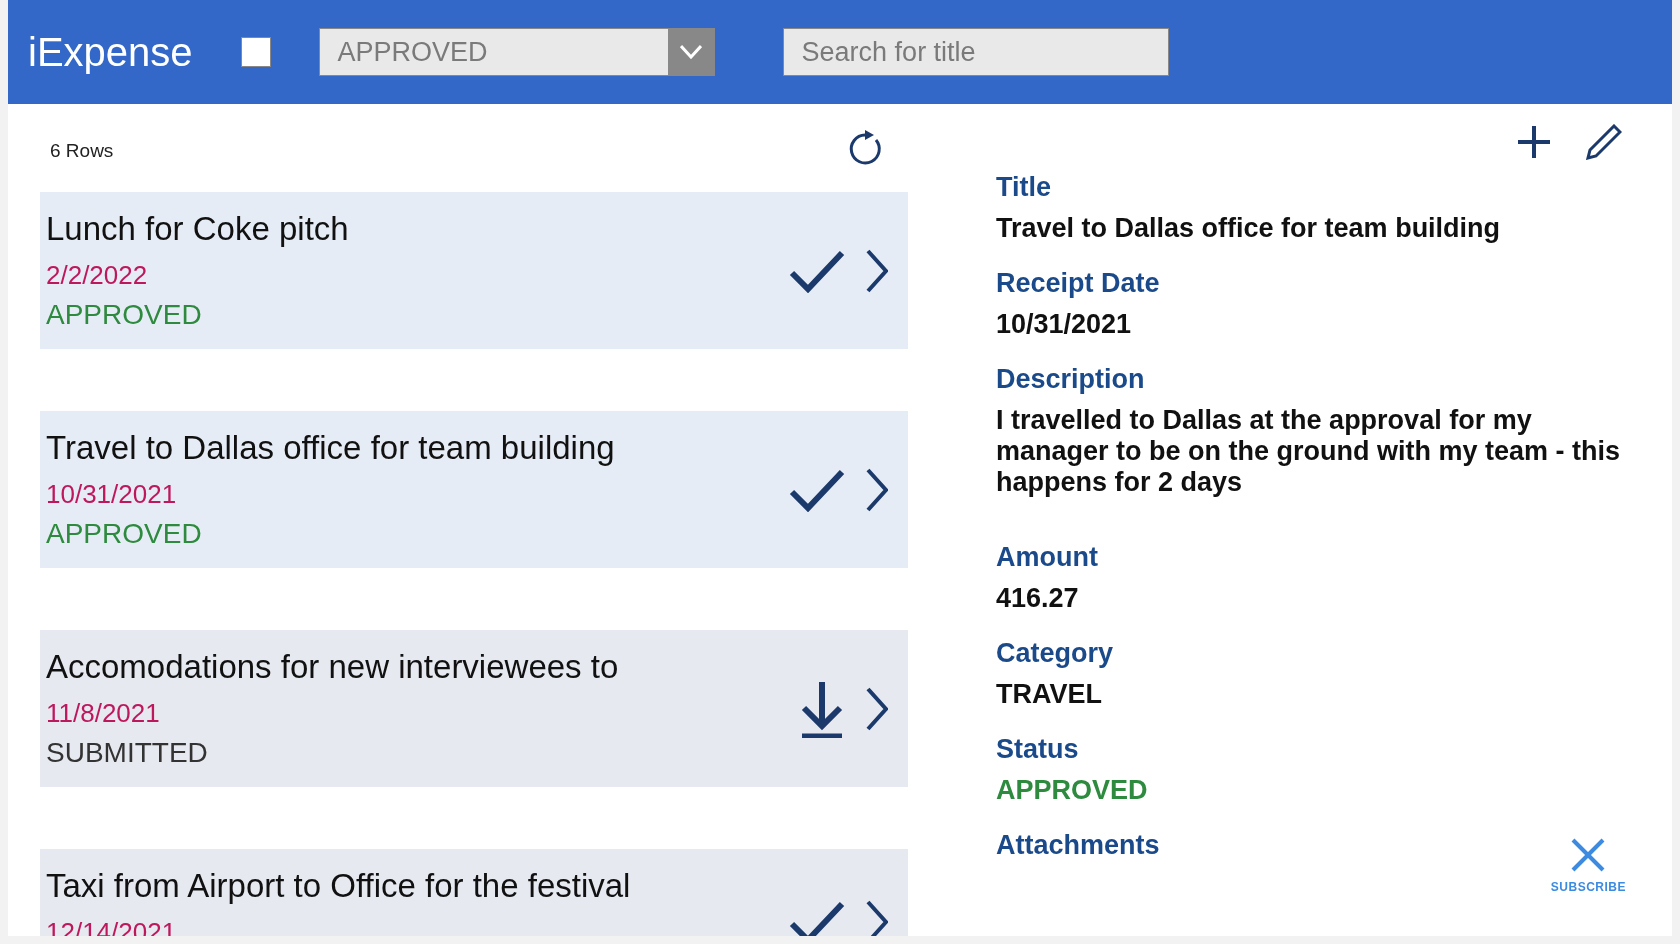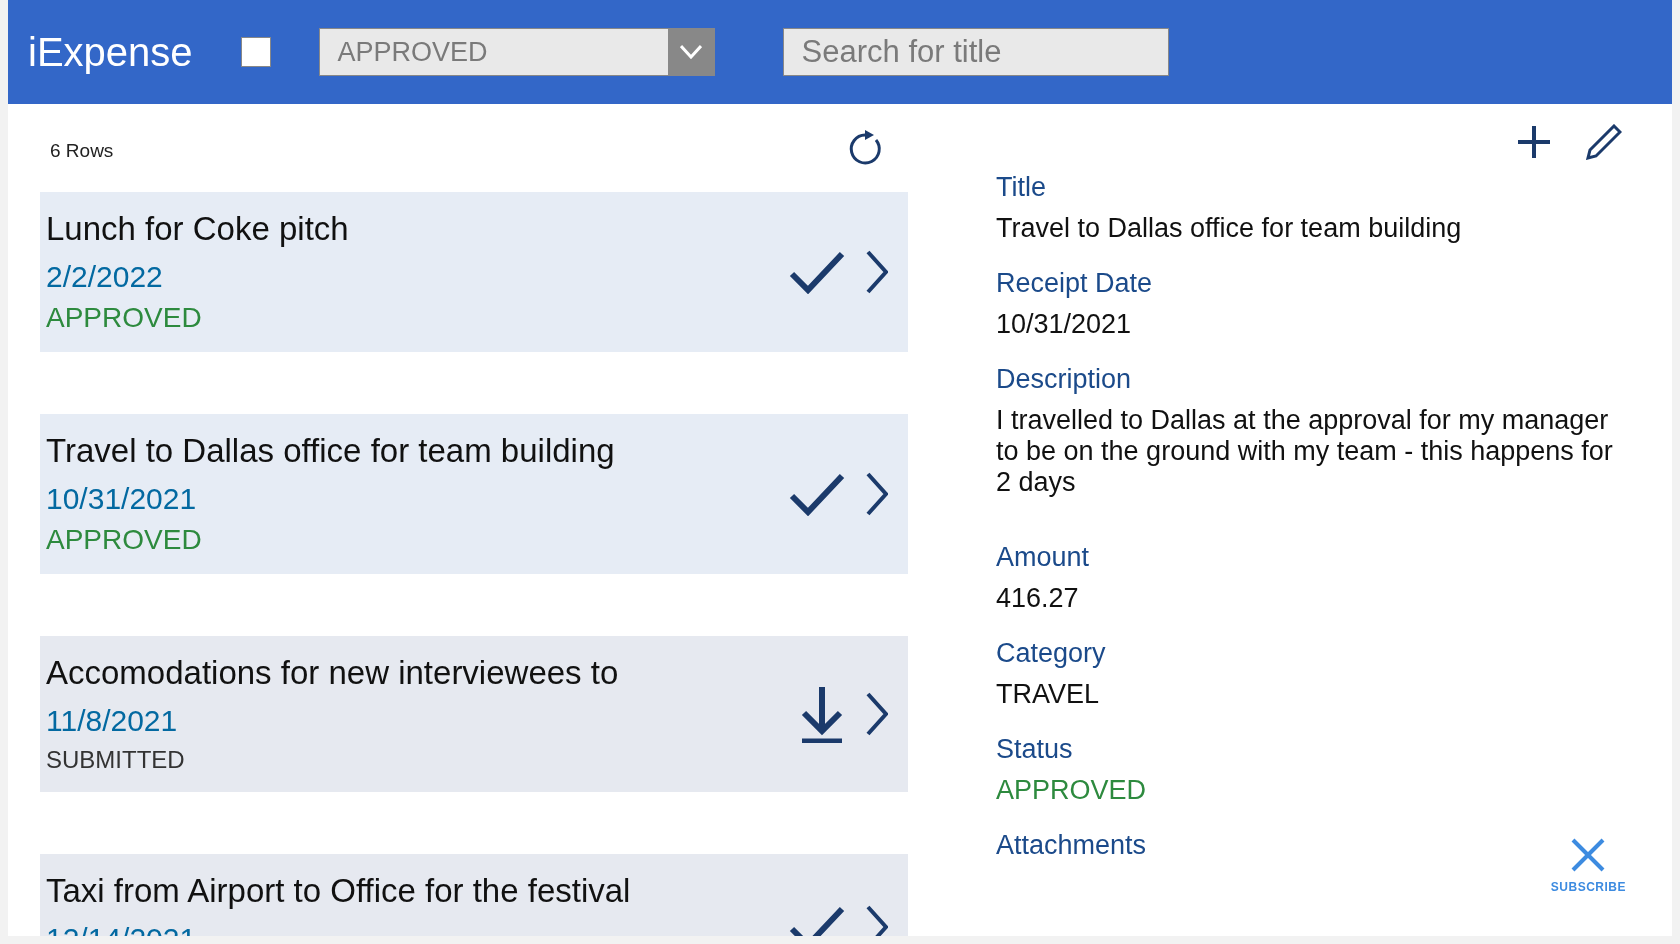--- a/index.html
+++ b/index.html
@@ -60,21 +60,21 @@
       justify-content: center;
       cursor: pointer;
     }
     .search {
       height: 48px;
       width: 386px;
       background: #e9e9e9;
       border: 1px solid #888;
       padding: 0 18px;
       color: #be185d;
-      font-size: 31px;
+      font-size: 27px;
       margin-left: 20px;
     }
     .search::placeholder { color: #7a7a7a; }
     .content {
       display: flex;
       height: calc(100% - 104px);
     }
     .left-panel {
       flex: 0 0 908px;
       display: flex;
@@ -123,30 +123,30 @@
     .card.alt {
       background: #e6e9f0;
     }
     .card-title {
       font-size: 33px;
       font-weight: 500;
       color: #111;
       margin-bottom: 12px;
     }
     .card-date {
-      font-size: 30px;
-      color: #0369a1;
+      font-size: 26px;
+      color: #be185d;
       margin-bottom: 8px;
     }
     .card-status-approved {
       font-size: 28px;
       color: #2d8a3e;
     }
     .card-status-submitted {
-      font-size: 24px;
+      font-size: 28px;
       color: #333;
     }
     .card-icons {
       position: absolute;
       right: 20px;
       top: 50%;
       transform: translateY(-50%);
       display: flex;
       align-items: center;
       gap: 20px;
@@ -166,20 +166,21 @@
       padding: 8px 50px 4px 0;
     }
     .detail-actions svg {
       cursor: pointer;
       color: #1b3a6b;
     }
     .detail-scroll {
       flex: 1;
       overflow-y: scroll;
       padding: 0 40px 0 80px;
+      font-weight: bold;
     }
     .detail-scroll::-webkit-scrollbar {
       width: 18px;
     }
     .detail-scroll::-webkit-scrollbar-track {
       background: #f2f2f2;
     }
     .detail-scroll::-webkit-scrollbar-thumb {
       background: #b3b3b3;
     }

